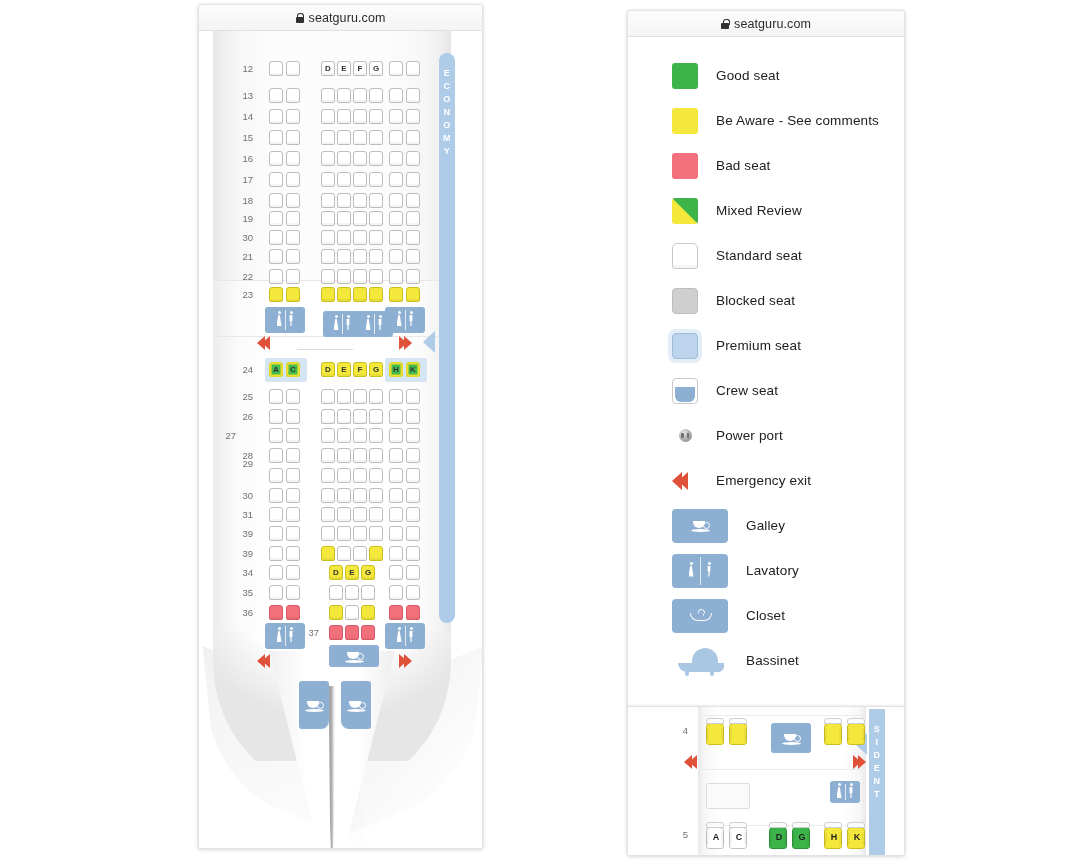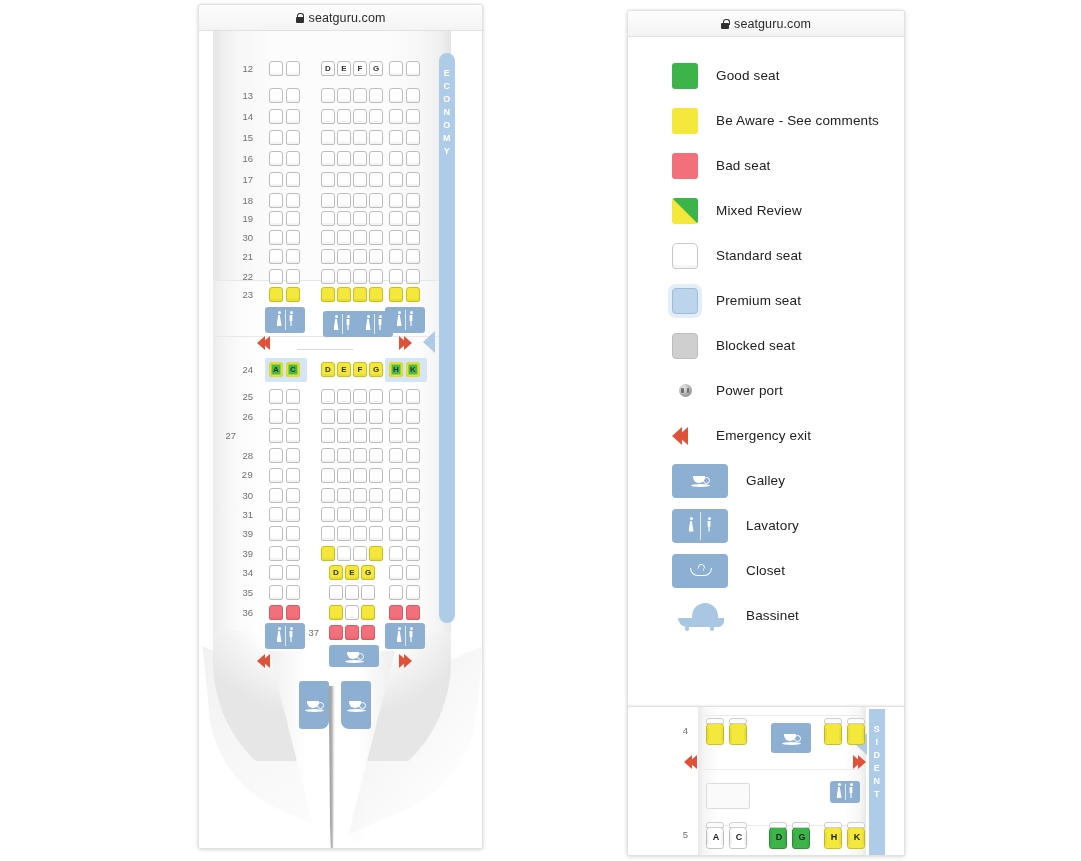--- a/index.html
+++ b/index.html
@@ -445,21 +445,21 @@
           <div class="seat " style="left: 207px; top: 397px;"></div>
           <div class="rowlabel" style="left: 32px; top: 419px;">28</div>
           <div class="seat " style="left: 70px; top: 417px;"></div>
           <div class="seat " style="left: 87px; top: 417px;"></div>
           <div class="seat " style="left: 122px; top: 417px;"></div>
           <div class="seat " style="left: 138px; top: 417px;"></div>
           <div class="seat " style="left: 154px; top: 417px;"></div>
           <div class="seat " style="left: 170px; top: 417px;"></div>
           <div class="seat " style="left: 190px; top: 417px;"></div>
           <div class="seat " style="left: 207px; top: 417px;"></div>
-          <div class="rowlabel" style="left: 32px; top: 439px; font-family: Liberation Mono, monospace;">29</div>
+          <div class="rowlabel" style="left: 32px; top: 427px;">29</div>
           <div class="seat " style="left: 70px; top: 437px;"></div>
           <div class="seat " style="left: 87px; top: 437px;"></div>
           <div class="seat " style="left: 122px; top: 437px;"></div>
           <div class="seat " style="left: 138px; top: 437px;"></div>
           <div class="seat " style="left: 154px; top: 437px;"></div>
           <div class="seat " style="left: 170px; top: 437px;"></div>
           <div class="seat " style="left: 190px; top: 437px;"></div>
           <div class="seat " style="left: 207px; top: 437px;"></div>
           <div class="rowlabel" style="left: 32px; top: 459px;">30</div>
           <div class="seat " style="left: 70px; top: 457px;"></div>
@@ -614,26 +614,32 @@
         </div>
         <div class="leg-row">
           <div class="leg-swatch sw-mixed"></div>
           <div class="leg-label">Mixed Review</div>
         </div>
         <div class="leg-row">
           <div class="leg-swatch sw-std"></div>
           <div class="leg-label">Standard seat</div>
         </div>
         <div class="leg-row">
+          <div class="leg-swatch sw-block"></div>
+          <div class="leg-label">Blocked seat</div>
+        </div>
+        <div class="leg-row">
           <div class="leg-swatch sw-prem"></div>
           <div class="leg-label">Premium seat</div>
         </div>
         <div class="leg-row">
-          <div class="leg-swatch sw-block"></div>
-          <div class="leg-label">Blocked seat</div>
+          <div class="leg-swatch sw-crew">
+            <i></i>
+          </div>
+          <div class="leg-label">Crew seat</div>
         </div>
         <div class="leg-row">
           <div class="leg-swatch sw-power">
             <i></i>
           </div>
           <div class="leg-label">Power port</div>
         </div>
         <div class="leg-row">
           <div class="leg-swatch sw-exit">
             <div class="chev l"></div>

